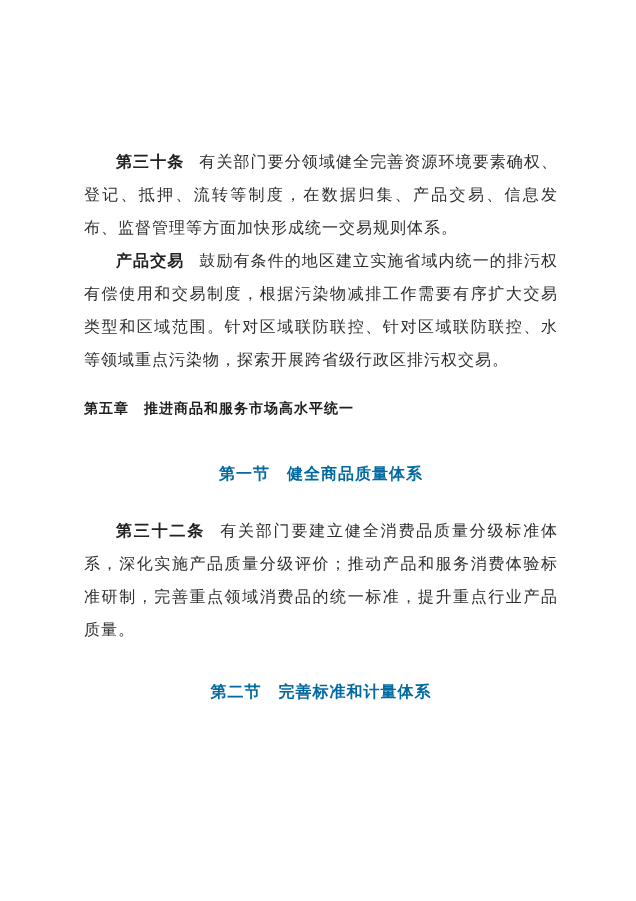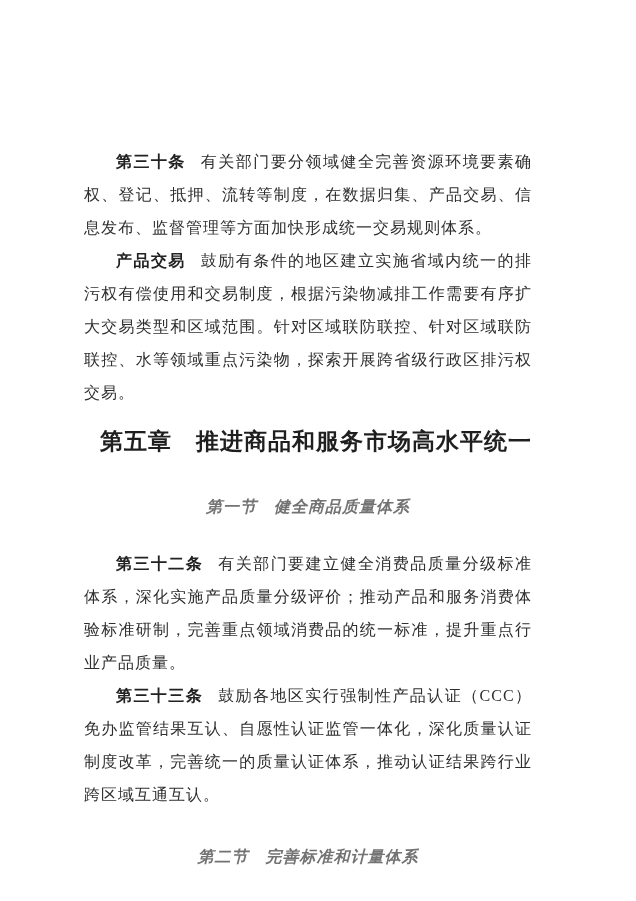--- a/index.html
+++ b/index.html
@@ -10,59 +10,58 @@
   body {
     width: 636px;
     height: 901px;
     overflow: hidden;
     font-family: "Liberation Serif", "DejaVu Serif", serif;
   }
   .page {
     box-sizing: border-box;
     width: 636px;
     height: 901px;
-    padding: 145px 104px 0 84px;
+    padding: 145px 78px 0 84px;
     background: #ffffff;
     color: #2e2e2e;
   }
   .para {
     margin: 0;
     font-size: 16px;
     line-height: 33px;
     letter-spacing: 1px;
     text-align: justify;
     text-indent: 2em;
     color: #2e2e2e;
   }
   .lead {
     font-weight: 700;
     font-family: "Liberation Sans", "DejaVu Sans", sans-serif;
     color: #222222;
     margin-right: 15px;
   }
   .chapter {
     margin: 20px 0 0 0;
-    font-size: 23px;
+    font-size: 14px;
     line-height: 24px;
     font-weight: 700;
     font-family: "Liberation Sans", "DejaVu Sans", sans-serif;
-    text-align: right;
+    text-align: left;
     letter-spacing: 1px;
     color: #1f1f1f;
   }
   .section {
     margin: 42px 0 0 0;
     font-size: 16px;
     line-height: 24px;
     font-weight: 700;
     font-family: "Liberation Sans", "DejaVu Sans", sans-serif;
     text-align: center;
     letter-spacing: 1px;
-    color: #737373;
-    font-style: italic;
+    color: #0369a1;
   }
   .section.second {
     margin-top: 34px;
   }
   .para.after-section {
     margin-top: 28px;
   }
 </style>
 </head>
 <body>
@@ -72,17 +71,16 @@
   <p class="para"><span class="lead">第三十条</span><span>有关部门要分领域健全完善资源环境要素确权、登记、抵押、流转等制度，在数据归集、产品交易、信息发布、监督管理等方面加快形成统一交易规则体系。</span></p>
 
   <p class="para"><span class="lead">产品交易</span><span>鼓励有条件的地区建立实施省域内统一的排污权有偿使用和交易制度，根据污染物减排工作需要有序扩大交易类型和区域范围。针对区域联防联控、针对区域联防联控、水等领域重点污染物，探索开展跨省级行政区排污权交易。</span></p>
 
   <h2 class="chapter">第五章　推进商品和服务市场高水平统一</h2>
 
   <h3 class="section">第一节　健全商品质量体系</h3>
 
   <p class="para after-section"><span class="lead">第三十二条</span><span>有关部门要建立健全消费品质量分级标准体系，深化实施产品质量分级评价；推动产品和服务消费体验标准研制，完善重点领域消费品的统一标准，提升重点行业产品质量。</span></p>
 
-  <p class="para"><span class="lead">第三十三条</span><span>鼓励各地区实行强制性产品认证（CCC）免办监管结果互认、自愿性认证监管一体化，深化质量认证制度改革，完善统一的质量认证体系，推动认证结果跨行业跨区域互通互认。</span></p>
 
   <h3 class="section second">第二节　完善标准和计量体系</h3>
 
 </div>
 
 </body></html>

